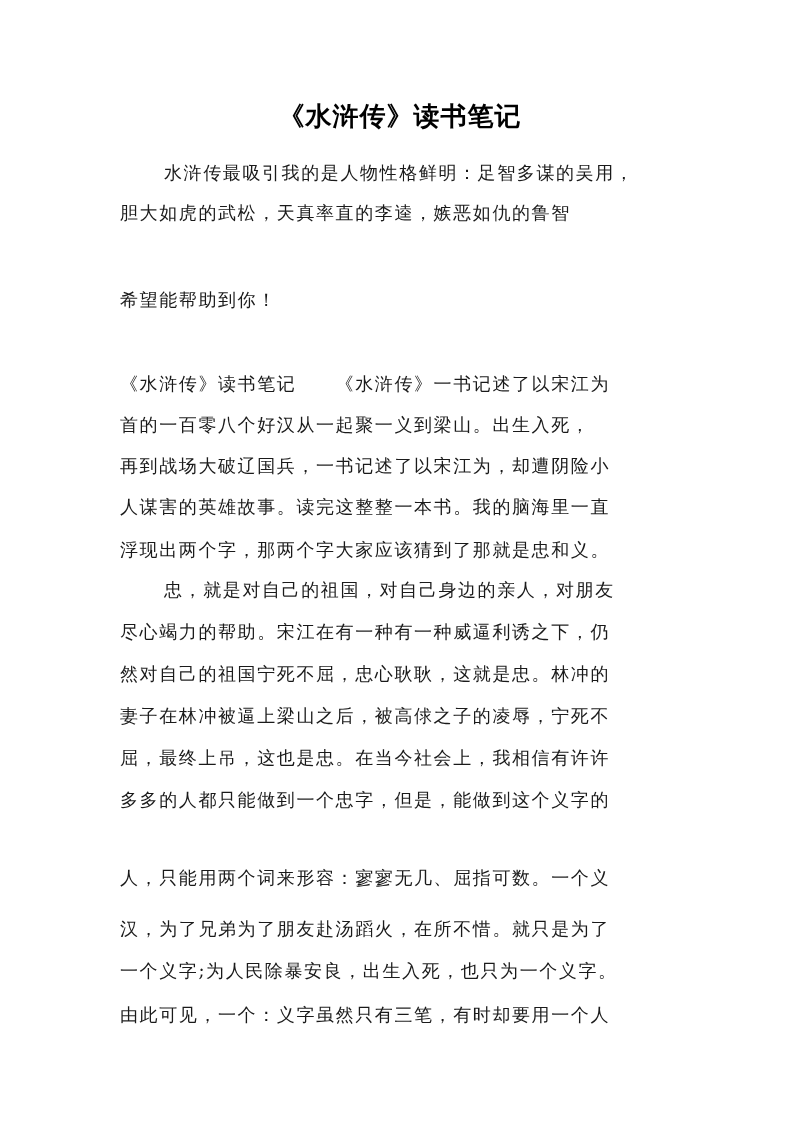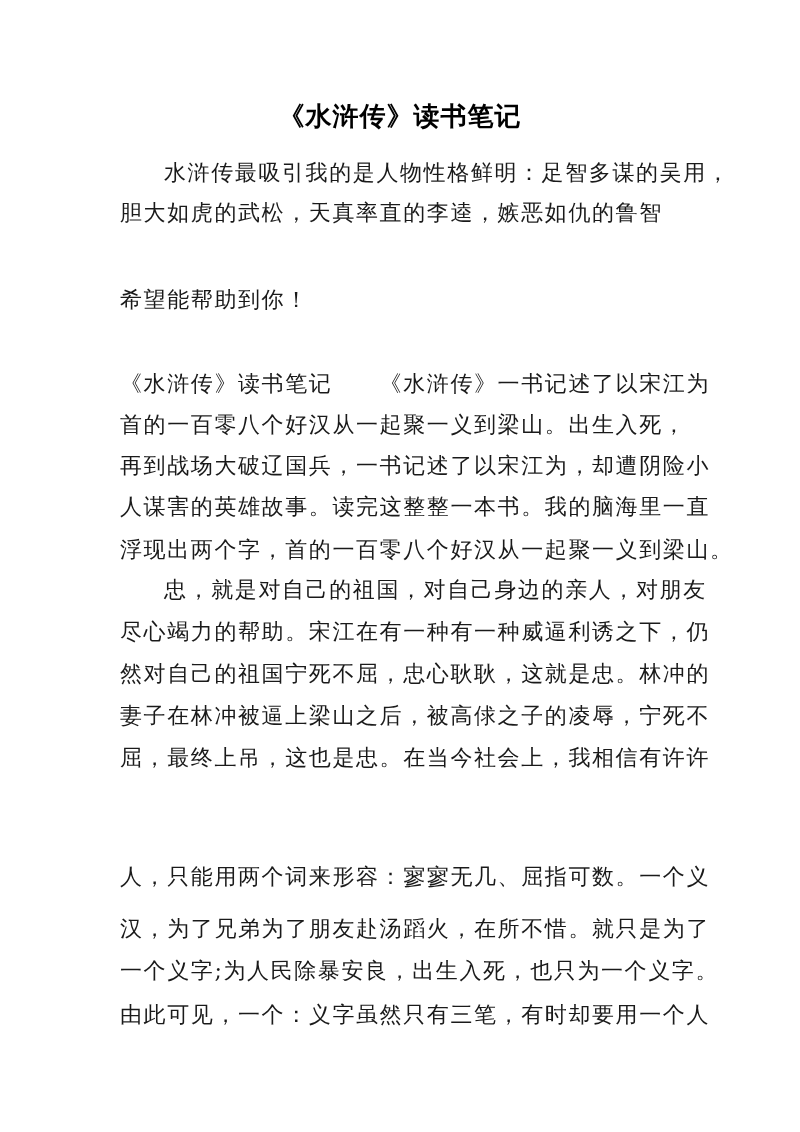--- a/index.html
+++ b/index.html
@@ -10,43 +10,44 @@
     }
     .page { position: absolute; left: 0; top: 0; width: 800px; height: 1132px; }
     .title {
       position: absolute; left: 0; top: 96px; width: 800px; text-align: center;
       font-family: "DejaVu Sans", "Liberation Sans", sans-serif;
       font-weight: bold; font-size: 26px; line-height: 40px; letter-spacing: 1px;
       color: #000;
     }
     .line {
       position: absolute; left: 120px; width: 560px;
-      font-size: 22px; line-height: 26px; letter-spacing: 1.6px;
+      font-size: 18px; line-height: 26px; letter-spacing: 1.6px;
       white-space: nowrap; color: #1a1a1a;
     }
     .indent { left: 164px; }
   </style>
 </head>
 <body>
 
 <div class="page">
   <div class="title">《水浒传》读书笔记</div>
 
   <div class="line indent" style="top:160px;">水浒传最吸引我的是人物性格鲜明：足智多谋的吴用，</div>
   <div class="line" style="top:200px;">胆大如虎的武松，天真率直的李逵，嫉恶如仇的鲁智</div>
   <div class="line" style="top:287px;">希望能帮助到你！</div>
 
   <div class="line" style="top:371px;">《水浒传》读书笔记　　《水浒传》一书记述了以宋江为</div>
   <div class="line" style="top:412px;">首的一百零八个好汉从一起聚一义到梁山。出生入死，</div>
   <div class="line" style="top:453px;">再到战场大破辽国兵，一书记述了以宋江为，却遭阴险小</div>
   <div class="line" style="top:494px;">人谋害的英雄故事。读完这整整一本书。我的脑海里一直</div>
-  <div class="line" style="top:537px;">浮现出两个字，首的一百零八个好汉从一起聚一义到梁山。</div>
+  <div class="line" style="top:537px;">浮现出两个字，那两个字大家应该猜到了那就是忠和义。</div>
 
   <div class="line indent" style="top:577px;">忠，就是对自己的祖国，对自己身边的亲人，对朋友</div>
   <div class="line" style="top:619px;">尽心竭力的帮助。宋江在有一种有一种威逼利诱之下，仍</div>
   <div class="line" style="top:661px;">然对自己的祖国宁死不屈，忠心耿耿，这就是忠。林冲的</div>
   <div class="line" style="top:703px;">妻子在林冲被逼上梁山之后，被高俅之子的凌辱，宁死不</div>
   <div class="line" style="top:745px;">屈，最终上吊，这也是忠。在当今社会上，我相信有许许</div>
+  <div class="line" style="top:787px;">多多的人都只能做到一个忠字，但是，能做到这个义字的</div>
   <div class="line" style="top:866px;font-family:Liberation Mono, monospace;">人，只能用两个词来形容：寥寥无几、屈指可数。一个义</div>
   <div class="line" style="top:916px;">汉，为了兄弟为了朋友赴汤蹈火，在所不惜。就只是为了</div>
   <div class="line" style="top:958px;">一个义字;为人民除暴安良，出生入死，也只为一个义字。</div>
   <div class="line" style="top:1002px;">由此可见，一个：义字虽然只有三笔，有时却要用一个人</div>
 </div>
 
 </body></html>

